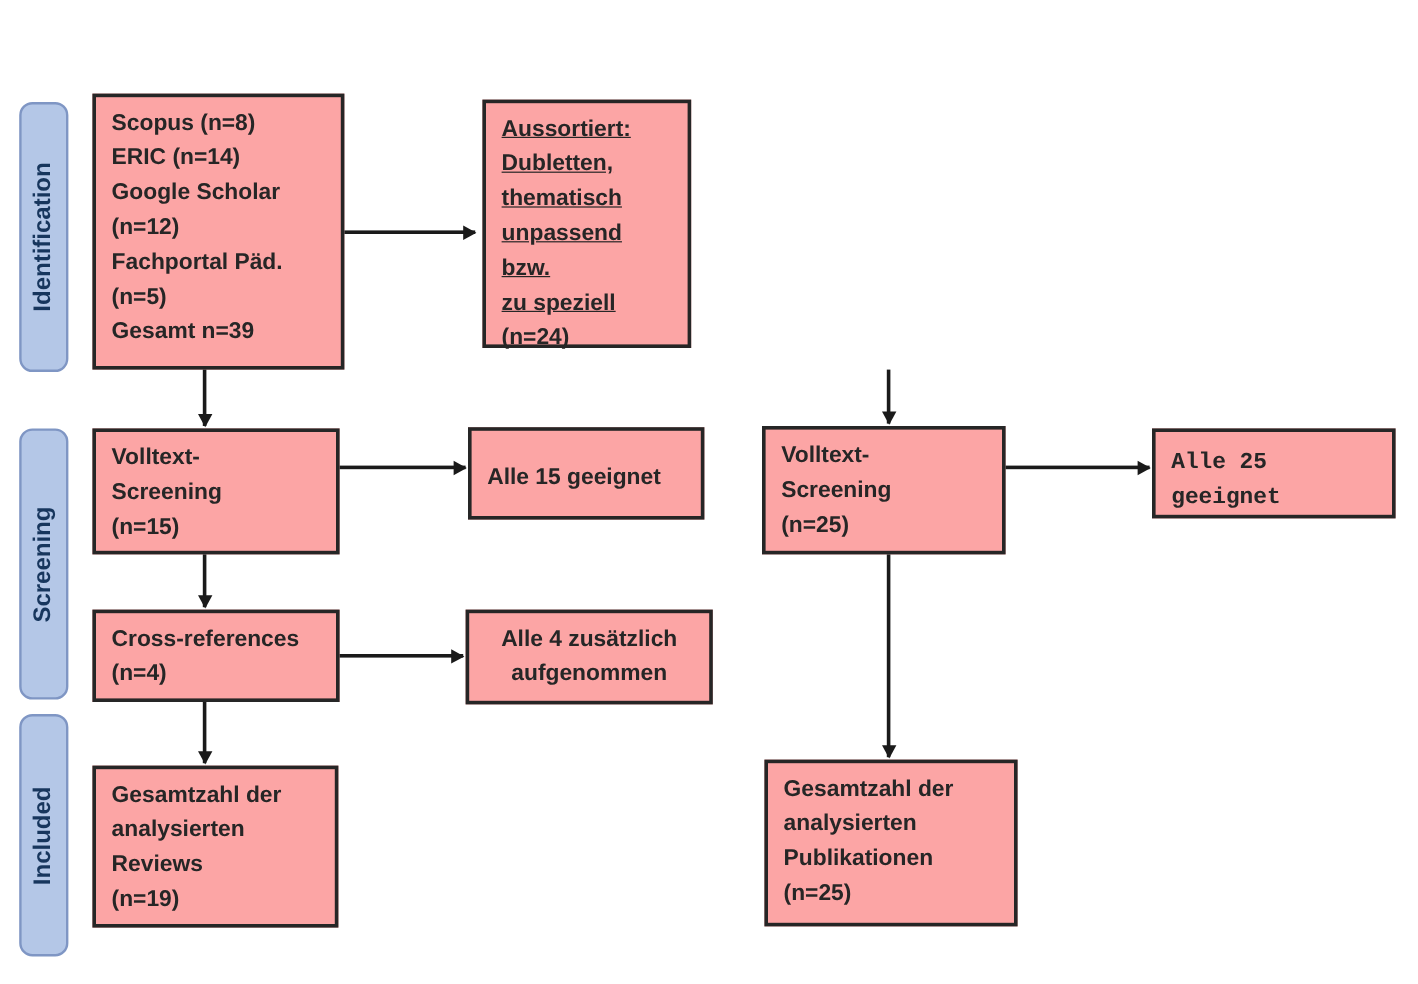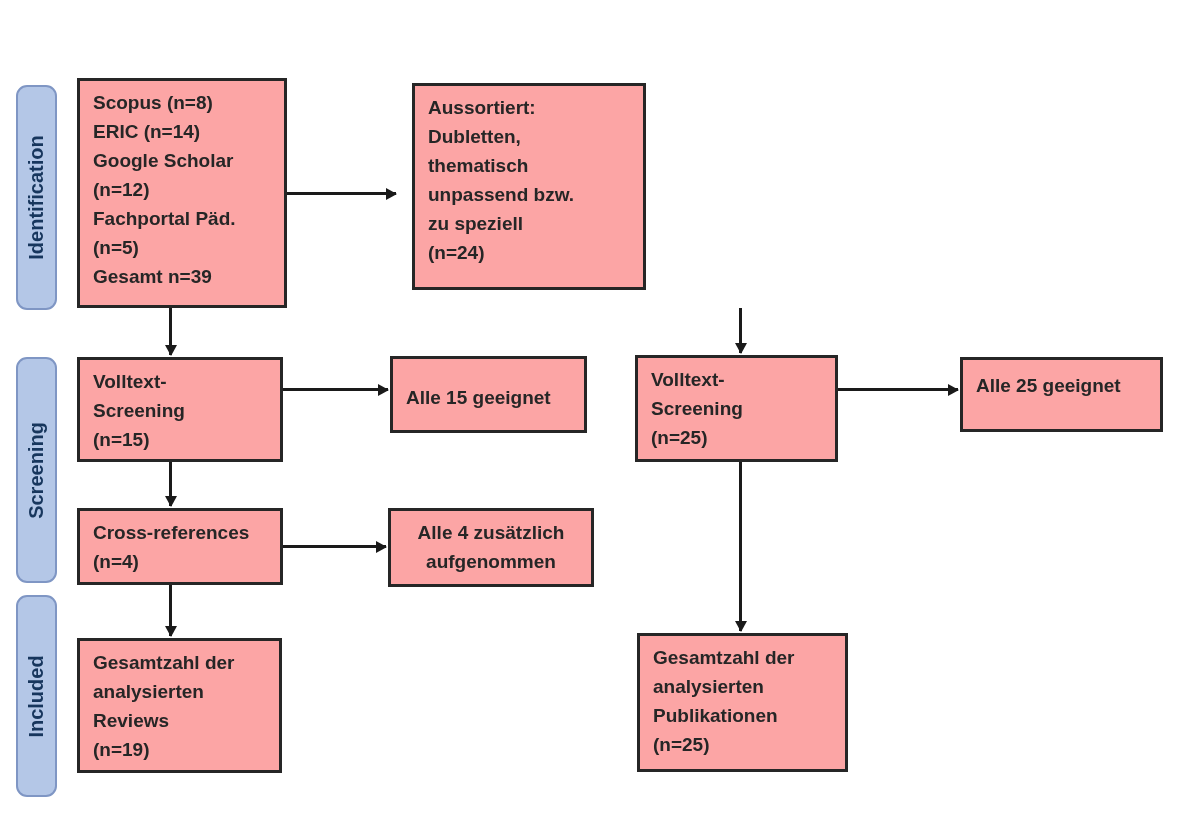--- a/index.html
+++ b/index.html
@@ -64,29 +64,29 @@
     background: #fca5a5;
     border: 3px solid var(--box-border, #262626);
     padding: 7px 13px;
     font-size: 19px;
     line-height: 29px;
     font-weight: 600;
     color: var(--box-text, #262626);
     white-space: pre-line;
   }
   #box-l-sources        { left: 77px;  top: 78px;  width: 210px; height: 230px; }
-  #box-l-excluded       { left: 412px; top: 83px;  width: 234px; height: 207px; }
+  #box-l-excluded       { left: 402px; top: 83px;  width: 174px; height: 207px; text-decoration: underline; }
   #box-l-screening      { left: 77px;  top: 357px; width: 206px; height: 105px; }
   #box-l-screen-result  { left: 390px; top: 356px; width: 197px; height: 77px;  padding-top: 24px; }
   #box-l-crossref       { left: 77px;  top: 508px; width: 206px; height: 77px;  }
   #box-l-crossref-result{ left: 388px; top: 508px; width: 206px; height: 79px; text-align: center;  }
   #box-l-included       { left: 77px;  top: 638px; width: 205px; height: 135px; }
   #box-r-sources        { left: 635px; top: 78px;  width: 533px; height: 230px; }
   #box-r-screening      { left: 635px; top: 355px; width: 203px; height: 107px; }
-  #box-r-screen-result  { left: 960px; top: 357px; width: 203px; height: 75px;  padding-top: 11px; }
+  #box-r-screen-result  { left: 960px; top: 357px; width: 203px; height: 75px;  padding-top: 11px; font-family: Liberation Mono, monospace; }
   #box-r-included       { left: 637px; top: 633px; width: 211px; height: 139px; }
 
   
   .harrow {
     position: absolute;
     height: 3px;
     background: var(--arrow-color, #1A1A1A);
   }
   .harrow::after {
     content: '';

